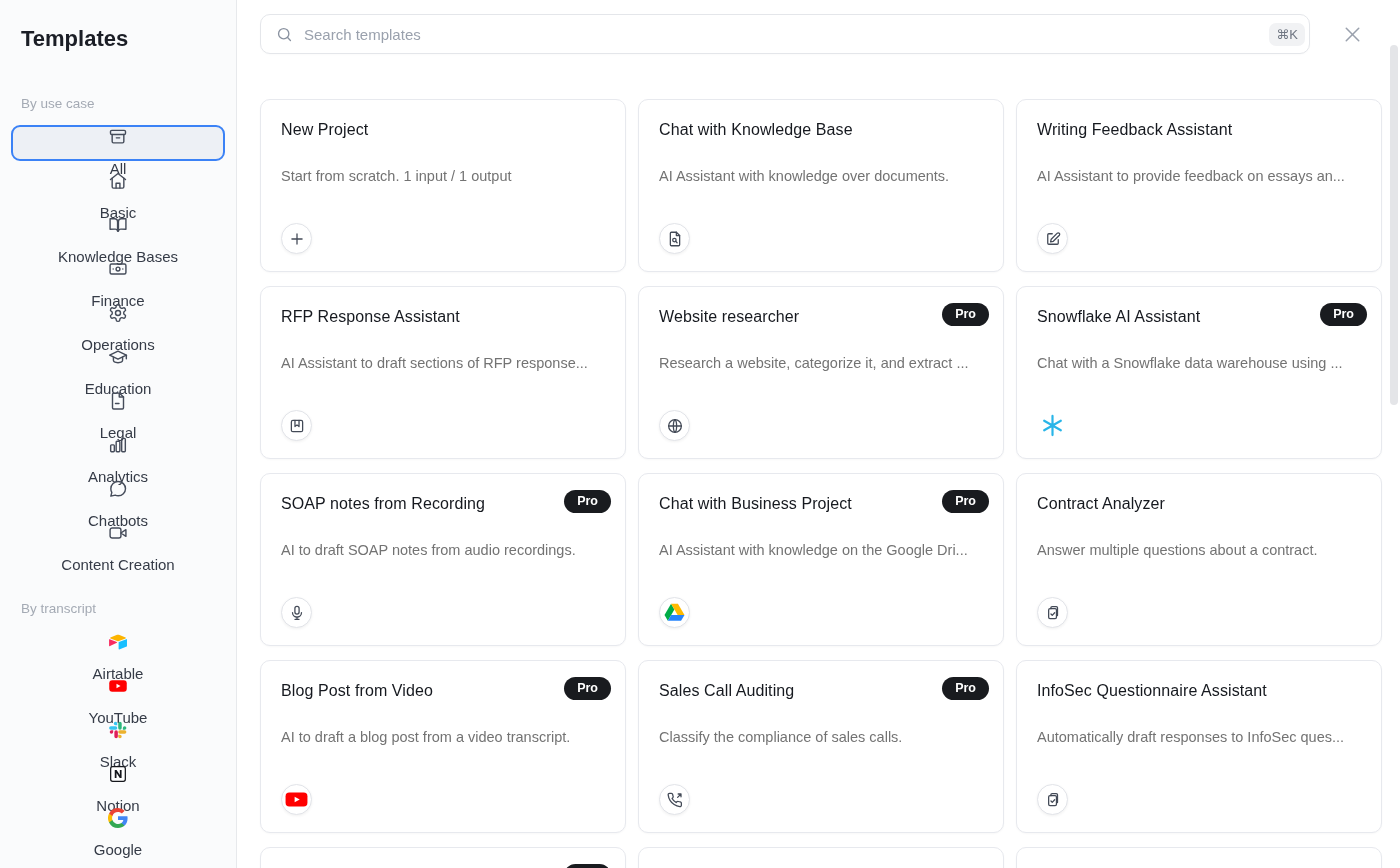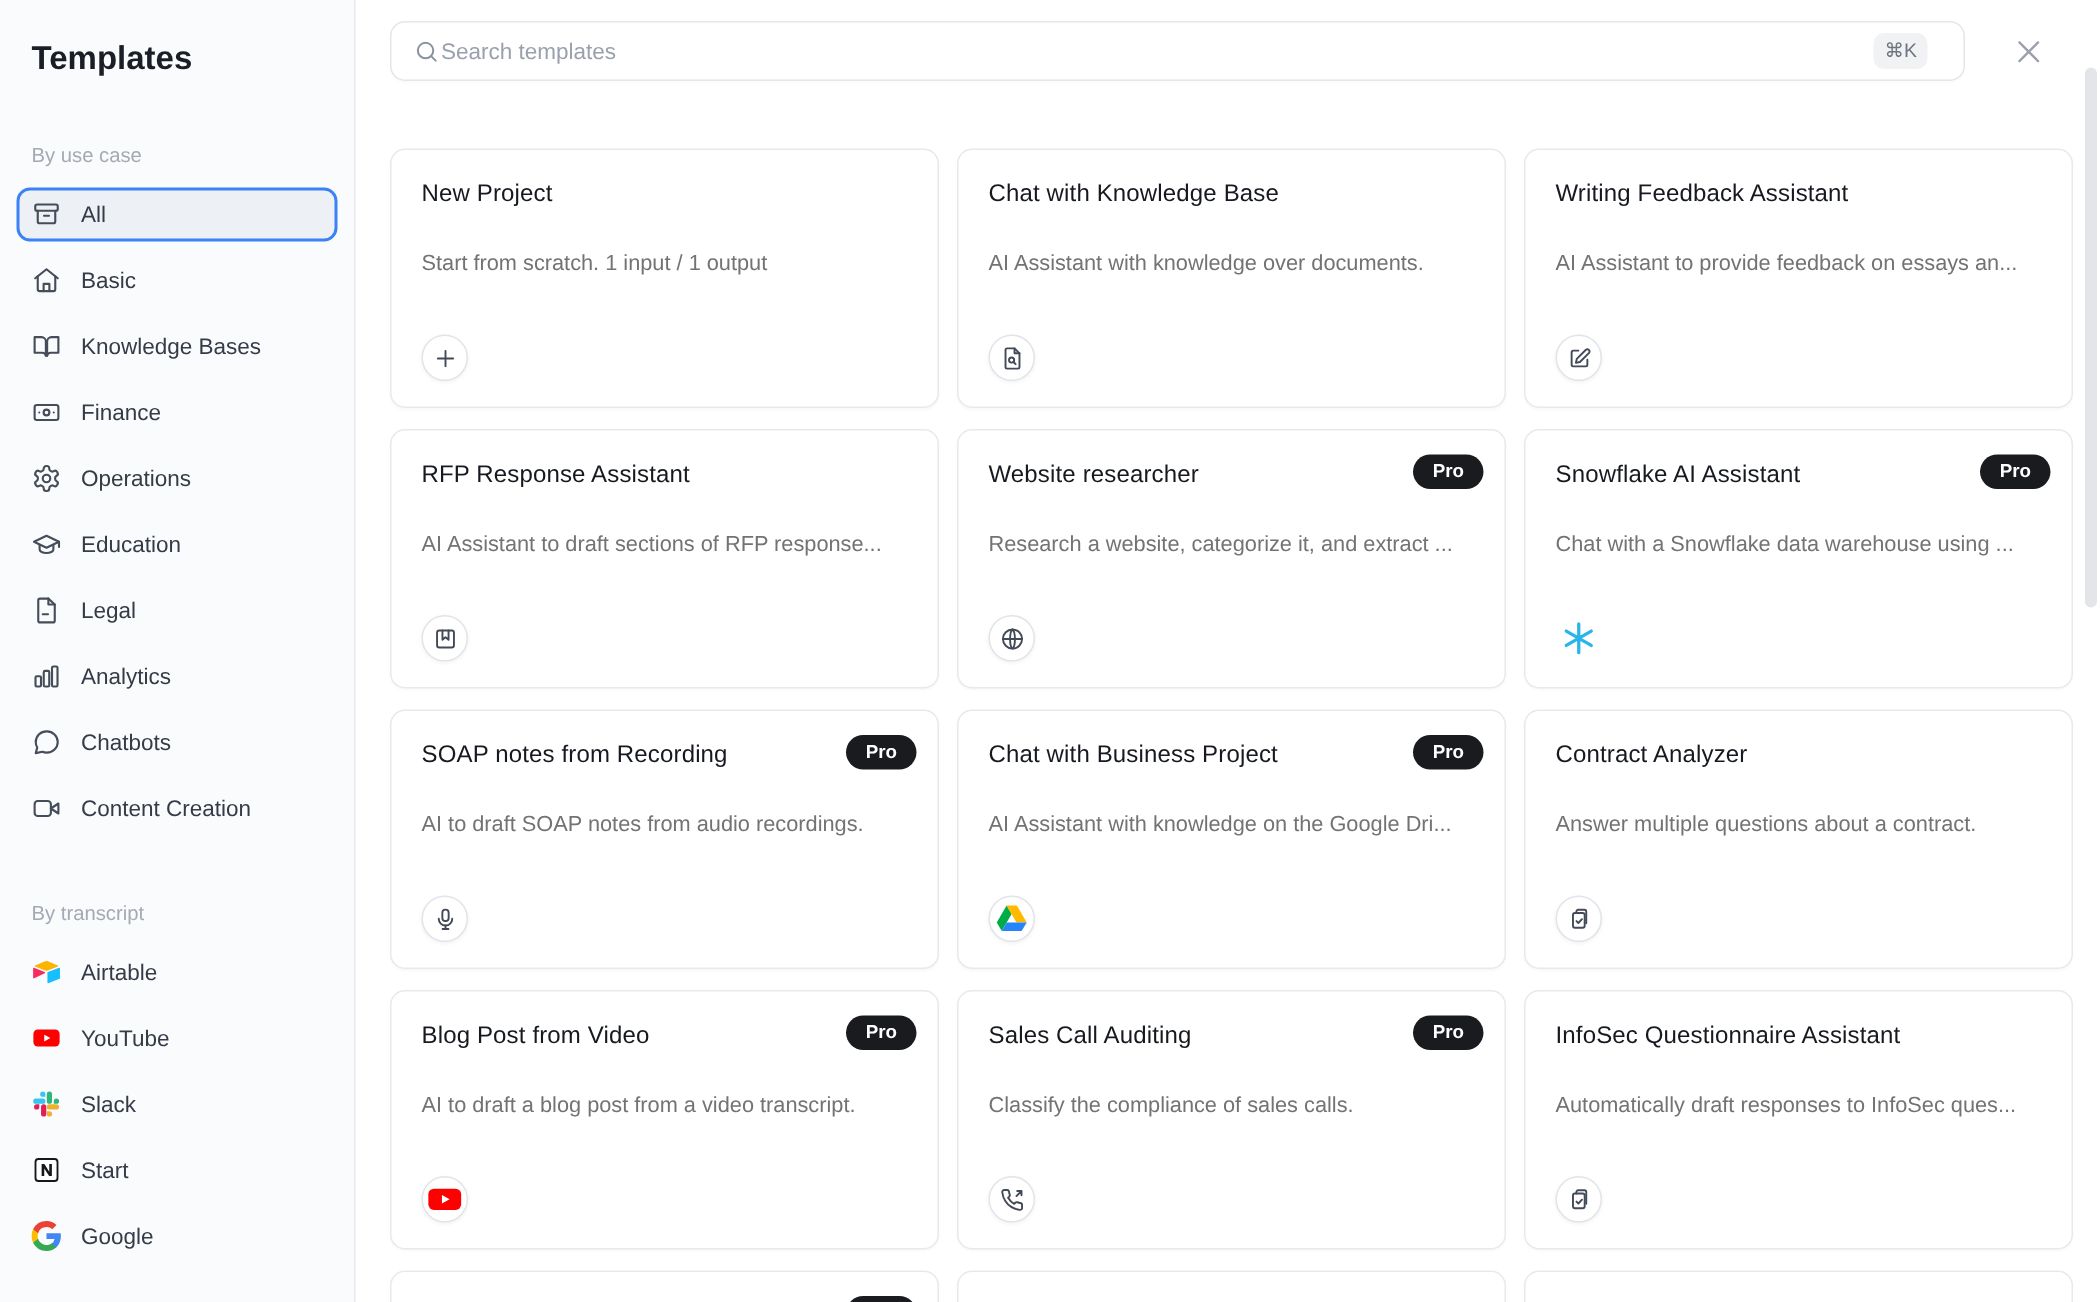--- a/index.html
+++ b/index.html
@@ -15,33 +15,33 @@
     width:237px; min-width:237px; height:100%;
     background:#fafbfc; border-right:1px solid #e7e9ec;
     padding:26px 11px 0 11px;
   }
   .sidebar-title { font-size:22px; font-weight:700; color:#1b1e26; padding-left:10px; }
   .section-label { color:#a4aab4; font-size:13.5px; padding-left:10px; margin:44px 0 14px 0; }
   .side-item {
     display:flex; align-items:center; gap:13px;
     height:36px; padding:0 8px; margin-bottom:8px;
     border:2px solid transparent; border-radius:9px;
-    color:#353b47; font-size:15px; cursor:pointer;
+    color:#353b47; font-size:15px; cursor:pointer;flex-direction:column;
   }
   .side-item.selected { border-color:#3b82f6; background:#edf0f5; }
   .side-item .s-icon { width:20px; height:20px; display:flex; align-items:center; justify-content:center; color:#454c5a; }
   .side-item .s-icon svg { width:20px; height:20px; }
 
   
   .main { flex:1; padding:14px 0 0 23px; overflow:hidden; position:relative; }
   .topbar { display:flex; align-items:center; }
   .searchbar {
     width:1050px; height:40px; background:#fff;
     border:1px solid #e4e6ea; border-radius:10px;
-    display:flex; align-items:center; gap:0; padding:0 24px 0 14px;
+    display:flex; align-items:center; gap:10px; padding:0 4px 0 14px;
     box-shadow:0 1px 2px rgba(0,0,0,.02);
   }
   .searchbar .mag { display:flex; color:#8a92a0; }
   .searchbar input { flex:1; border:none; outline:none; font-size:15px; color:#1b1e26; background:transparent; }
   .searchbar input::placeholder { color:#9aa1ad; }
   .kbd {
     background:#f1f2f4; border-radius:7px; padding:4px 7px;
     font-size:13px; color:#6f7682; font-family:"Liberation Sans","DejaVu Sans",sans-serif;
   }
   .close-btn {
@@ -219,21 +219,21 @@
               </span>
     <span class="s-label">Slack</span>
   </div>
             <div class="side-item">
     <span class="s-icon">
                 <svg viewBox="0 0 24 24" width="20" height="20" fill="none" stroke="none">
                   <rect x="3.2" y="3.2" width="17.6" height="17.6" rx="2.4" fill="#fff" stroke="#15171c" stroke-width="1.5"></rect>
                   <path stroke="none" fill="#15171c" d="M8.1 7.2h2.2l3.9 6.1V7.2h2.1v9.6h-2.2l-3.9-6.1v6.1H8.1z"></path>
                 </svg>
               </span>
-    <span class="s-label">Start</span>
+    <span class="s-label">Notion</span>
   </div>
             <div class="side-item">
     <span class="s-icon">
                 <svg viewBox="0 0 24 24" width="20" height="20" fill="none" stroke="none">
                   <g stroke="none">
                     <path fill="#4285F4" d="M23.5 12.27c0-.85-.08-1.67-.22-2.45H12v4.64h6.45a5.5 5.5 0 0 1-2.39 3.62v3h3.87c2.26-2.09 3.57-5.17 3.57-8.81z"></path>
                     <path fill="#34A853" d="M12 24c3.24 0 5.95-1.08 7.93-2.91l-3.87-3a7.2 7.2 0 0 1-10.8-3.8H1.27v3.1A12 12 0 0 0 12 24z"></path>
                     <path fill="#FBBC05" d="M5.26 14.29a7.2 7.2 0 0 1 0-4.58v-3.1H1.27a12 12 0 0 0 0 10.78z"></path>
                     <path fill="#EA4335" d="M12 4.77c1.77 0 3.35.61 4.6 1.8l3.42-3.42A11.6 11.6 0 0 0 12 0 12 12 0 0 0 1.27 6.61l3.99 3.1A7.2 7.2 0 0 1 12 4.77z"></path>
                   </g>

